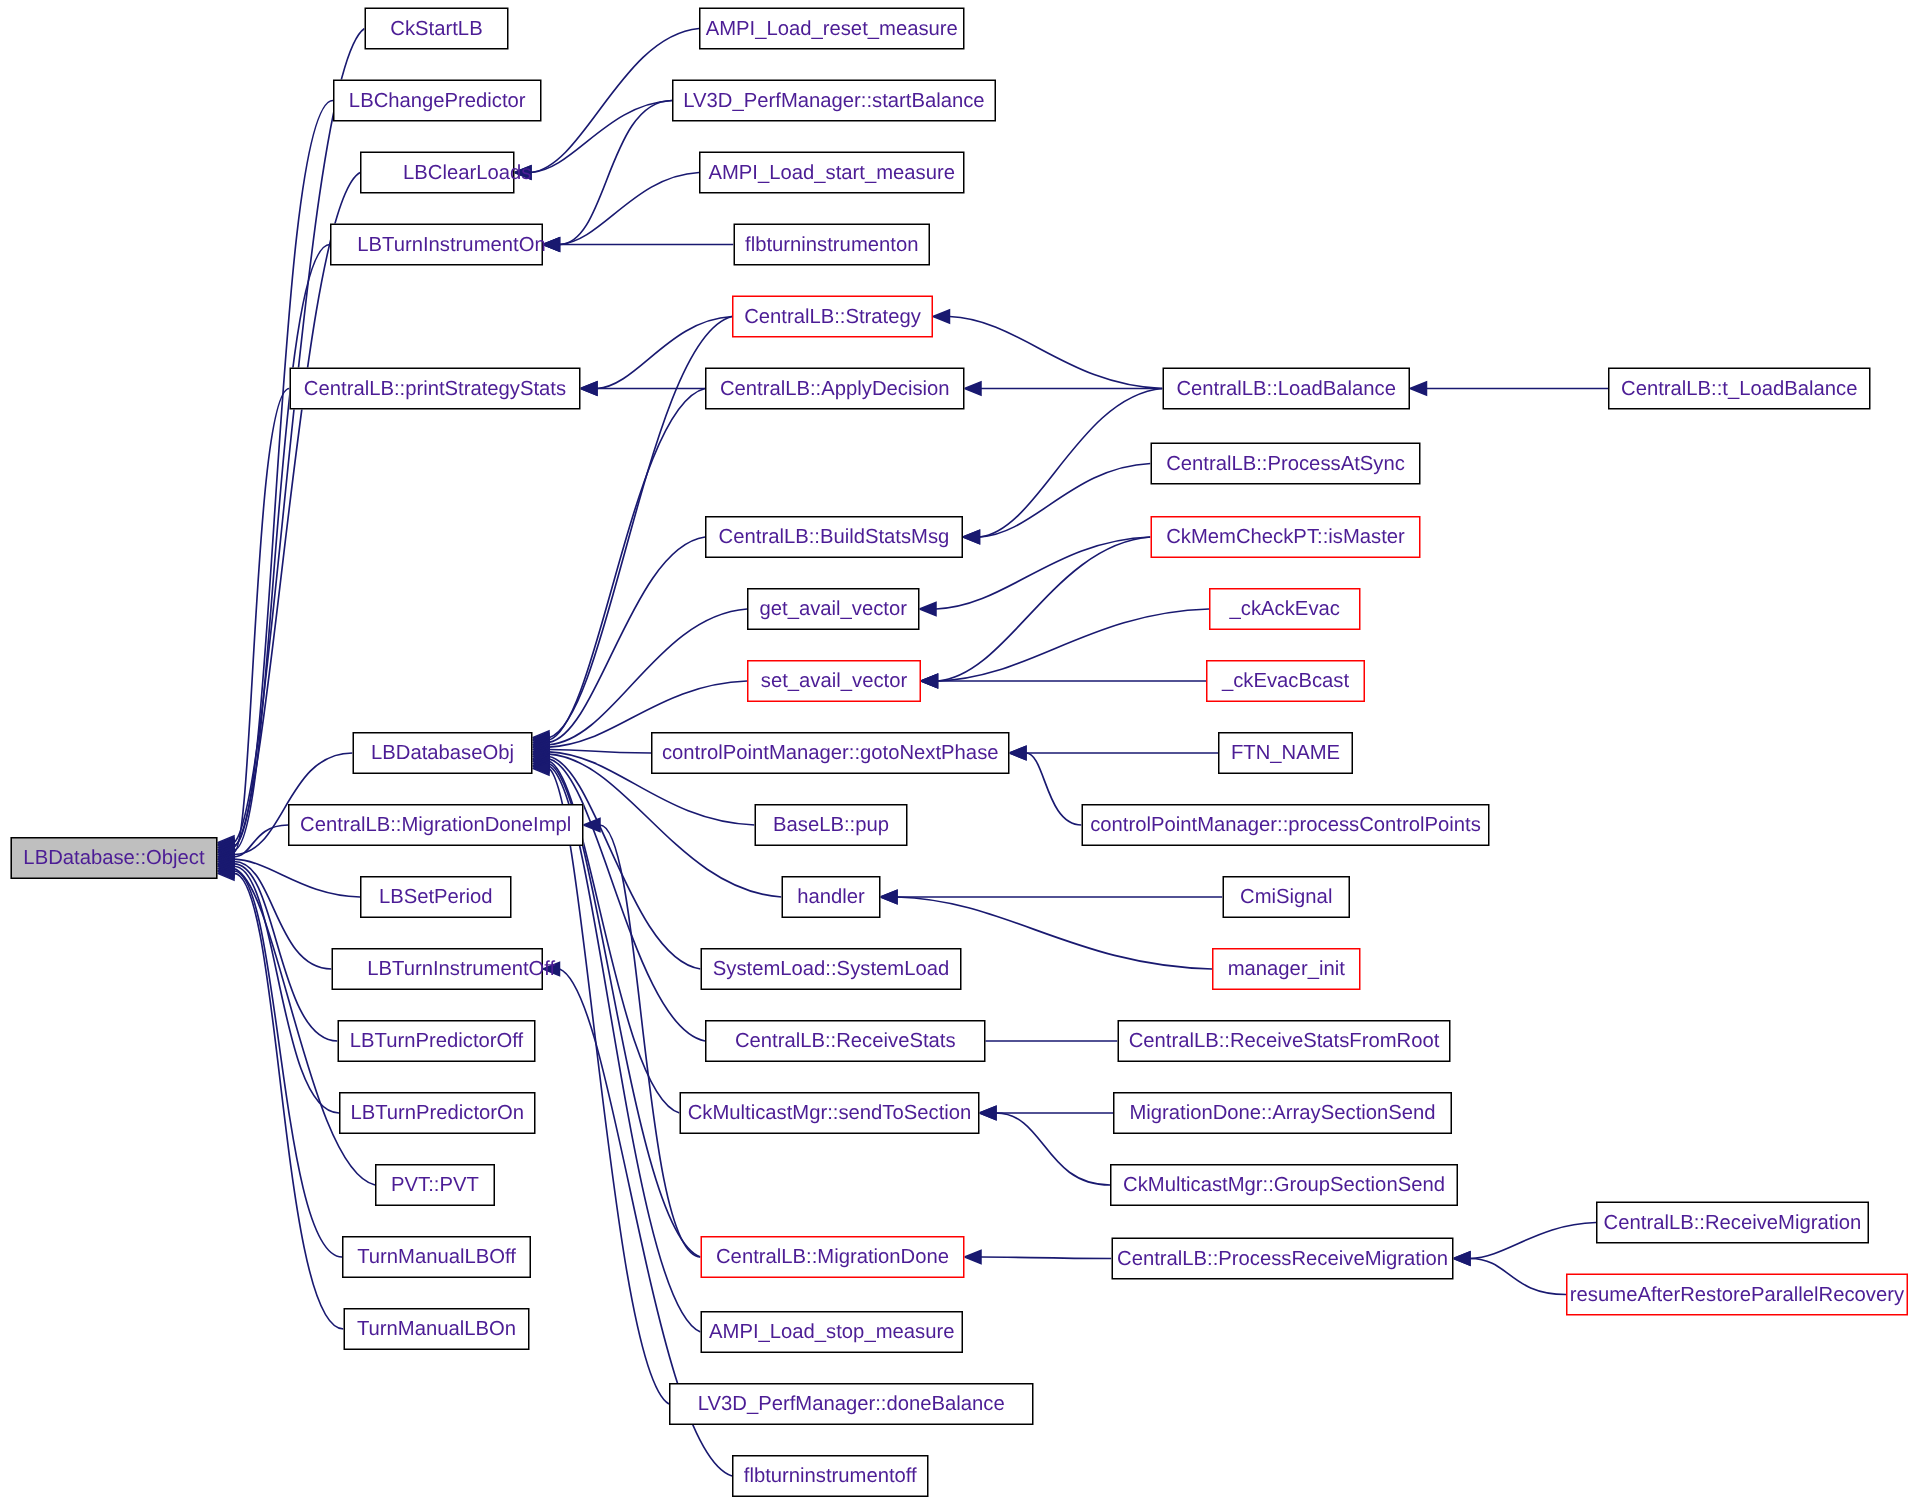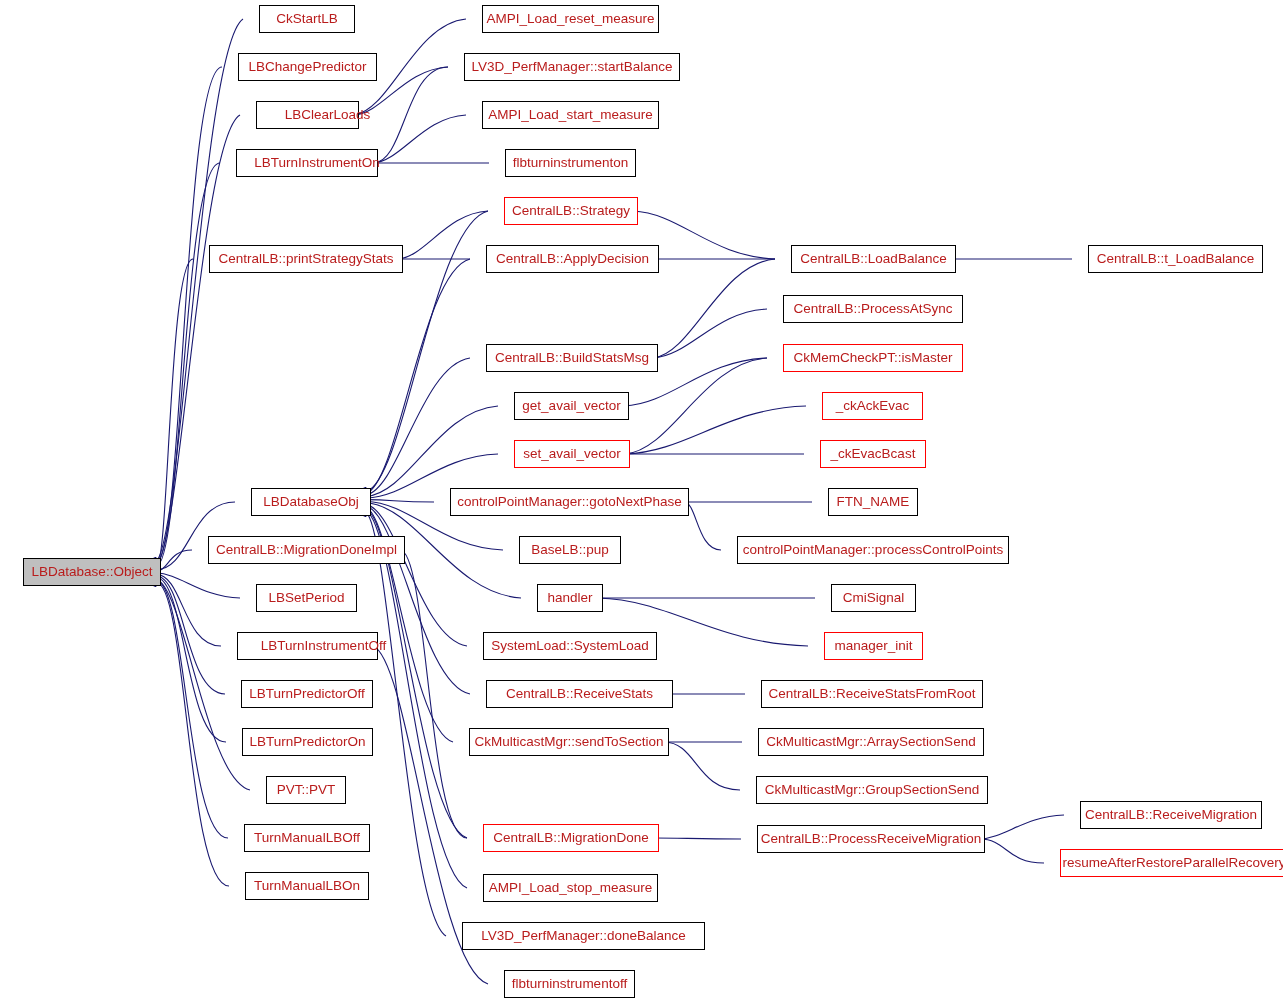--- a/index.html
+++ b/index.html
@@ -9,30 +9,29 @@
     background:#ffffff;
     font-family:"Liberation Sans","DejaVu Sans",sans-serif;
     overflow:hidden;
   }
   svg#edges{position:absolute;left:0;top:0;width:1283px;height:1000px;}
   .node{
     position:absolute;
     box-sizing:border-box;
     border:1px solid #000000;
     background:#ffffff;
-    color:#b91c1c;
+    color:#4c1d95;
     font-size:13.5px;
     line-height:1;
     display:flex;
     align-items:center;
     justify-content:center;
     white-space:nowrap;
     letter-spacing:0px;
     z-index:5;
-    margin-left:16px;
   }
   .node.red{border-color:#ff0000;}
   .node.cur{background:#bfbfbf;border-color:#000000;}
 </style>
 </head>
 <body>
 
 <div id="canvas">
   <svg id="edges" xmlns="http://www.w3.org/2000/svg">
       <path d="M 243 19 C 201.84 46.13928571428572, 182.24 540.0742857142858, 156 561.7857142857143" fill="none" stroke="#191970" stroke-width="1.1"></path>
@@ -186,20 +185,20 @@
       <div class="node" style="left: 775px; top: 245px; width: 165px; height: 28px;">CentralLB::LoadBalance</div>
       <div class="node" style="left: 767px; top: 295px; width: 180px; height: 28px;">CentralLB::ProcessAtSync</div>
       <div class="node red" style="left: 767px; top: 344px; width: 180px; height: 28px;">CkMemCheckPT::isMaster</div>
       <div class="node red" style="left: 806px; top: 392px; width: 101px; height: 28px;">_ckAckEvac</div>
       <div class="node red" style="left: 804px; top: 440px; width: 106px; height: 28px;">_ckEvacBcast</div>
       <div class="node" style="left: 812px; top: 488px; width: 90px; height: 28px;">FTN_NAME</div>
       <div class="node" style="left: 721px; top: 536px; width: 272px; height: 28px;">controlPointManager::processControlPoints</div>
       <div class="node" style="left: 815px; top: 584px; width: 85px; height: 28px;">CmiSignal</div>
       <div class="node red" style="left: 808px; top: 632px; width: 99px; height: 28px;">manager_init</div>
       <div class="node" style="left: 745px; top: 680px; width: 222px; height: 28px;">CentralLB::ReceiveStatsFromRoot</div>
-      <div class="node" style="left: 742px; top: 728px; width: 226px; height: 28px;">CkMulticastMgr::ArraySectionSend</div>
+      <div class="node" style="left: 742px; top: 728px; width: 226px; height: 28px;">MigrationDone::ArraySectionSend</div>
       <div class="node" style="left: 740px; top: 776px; width: 232px; height: 28px; text-align: center;">CkMulticastMgr::GroupSectionSend</div>
       <div class="node" style="left: 741px; top: 825px; width: 228px; height: 28px;">CentralLB::ProcessReceiveMigration</div>
       <div class="node" style="left: 1072px; top: 245px; width: 175px; height: 28px;">CentralLB::t_LoadBalance</div>
       <div class="node" style="left: 1064px; top: 801px; width: 182px; height: 28px;">CentralLB::ReceiveMigration</div>
       <div class="node red" style="left: 1044px; top: 849px; width: 228px; height: 28px;">resumeAfterRestoreParallelRecovery</div>
     </div>
 </div>
 
 </body></html>

